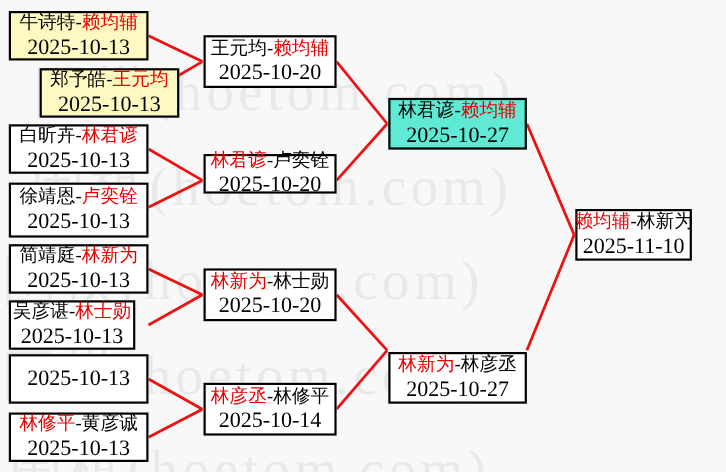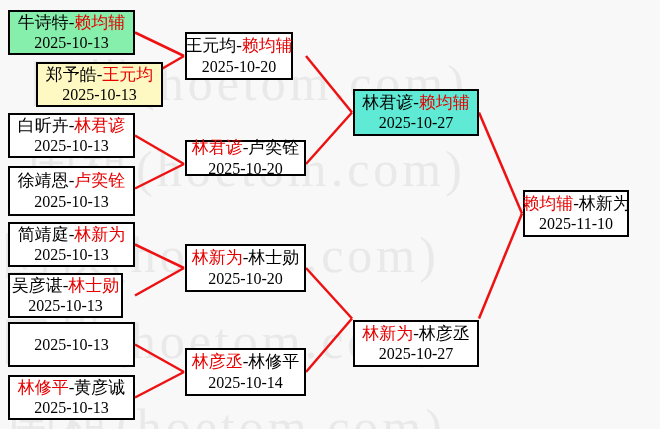--- a/index.html
+++ b/index.html
@@ -49,21 +49,21 @@
   }
   .match .players {
     font-size: 17px;
     color: #000000;
     white-space: nowrap;
   }
   .match .players .win {
     color: #e60000;
   }
   .match .date {
-    font-size: 16px;
+    font-size: 20px;
     color: #000000;
     white-space: nowrap;
   }
 </style>
 </head>
 <body>
 
 <div class="stage" style="background: rgb(248, 248, 248);">
   <div class="watermark-layer">
       <div class="watermark-row" style="top: 50px; left: 30px; color: rgb(233, 233, 233);">围棋(hoetom.com)</div>
@@ -82,21 +82,21 @@
       <line x1="135" y1="344.5" x2="184" y2="372" stroke="#ee1111" stroke-width="2.5"></line>
       <line x1="135" y1="397.5" x2="184" y2="372" stroke="#ee1111" stroke-width="2.5"></line>
       <line x1="306" y1="56" x2="352" y2="112.5" stroke="#ee1111" stroke-width="2.5"></line>
       <line x1="306" y1="164" x2="352" y2="112.5" stroke="#ee1111" stroke-width="2.5"></line>
       <line x1="306" y1="268" x2="352" y2="318.5" stroke="#ee1111" stroke-width="2.5"></line>
       <line x1="306" y1="372" x2="352" y2="318.5" stroke="#ee1111" stroke-width="2.5"></line>
       <line x1="479" y1="112.5" x2="522" y2="213.5" stroke="#ee1111" stroke-width="2.5"></line>
       <line x1="479" y1="318.5" x2="522" y2="213.5" stroke="#ee1111" stroke-width="2.5"></line>
     </svg>
 
-<div class="match" style="left: 8px; top: 10px; width: 127px; height: 45px; background: #86efac; border-color: rgb(0, 0, 0);">
+<div class="match" style="left: 8px; top: 10px; width: 127px; height: 45px; background: #fef9c3; border-color: rgb(0, 0, 0);">
       <div class="players"><span>牛诗特</span><span>-</span><span class="win" style="color: rgb(230, 0, 0);">赖均辅</span></div>
       <div class="date">2025-10-13</div>
     </div>
     <div class="match" style="left: 8px; top: 62px; width: 127px; height: 45px; background: #fef9c3; border-color: rgb(0, 0, 0); margin-left: 28px;">
       <div class="players"><span>郑予皓</span><span>-</span><span class="win" style="color: rgb(230, 0, 0);">王元均</span></div>
       <div class="date">2025-10-13</div>
     </div>
     <div class="match" style="left: 8px; top: 113px; width: 127px; height: 45px; background: rgb(255, 255, 255); border-color: rgb(0, 0, 0);">
       <div class="players"><span>白昕卉</span><span>-</span><span class="win" style="color: rgb(230, 0, 0);">林君谚</span></div>
       <div class="date">2025-10-13</div>
@@ -113,21 +113,21 @@
       <div class="players"><span>吴彦谌</span><span>-</span><span class="win" style="color: rgb(230, 0, 0);">林士勋</span></div>
       <div class="date">2025-10-13</div>
     </div>
     <div class="match" style="left: 8px; top: 322px; width: 127px; height: 45px; background: rgb(255, 255, 255); border-color: rgb(0, 0, 0);">
       <div class="date">2025-10-13</div>
     </div>
     <div class="match" style="left: 8px; top: 375px; width: 127px; height: 45px; background: rgb(255, 255, 255); border-color: rgb(0, 0, 0);">
       <div class="players"><span class="win" style="color: rgb(230, 0, 0);">林修平</span><span>-</span><span>黄彦诚</span></div>
       <div class="date">2025-10-13</div>
     </div>
-    <div class="match" style="left: 185px; top: 32px; width: 108px; height: 48px; background: rgb(255, 255, 255); border-color: rgb(0, 0, 0);">
+    <div class="match" style="left: 185px; top: 32px; width: 121px; height: 48px; background: rgb(255, 255, 255); border-color: rgb(0, 0, 0);">
       <div class="players"><span>王元均</span><span>-</span><span class="win" style="color: rgb(230, 0, 0);">赖均辅</span></div>
       <div class="date">2025-10-20</div>
     </div>
     <div class="match" style="left: 185px; top: 140px; width: 121px; height: 36px; background: rgb(255, 255, 255); border-color: rgb(0, 0, 0);">
       <div class="players"><span class="win" style="color: rgb(230, 0, 0);">林君谚</span><span>-</span><span>卢奕铨</span></div>
       <div class="date">2025-10-20</div>
     </div>
     <div class="match" style="left: 185px; top: 244px; width: 121px; height: 48px; background: rgb(255, 255, 255); border-color: rgb(0, 0, 0);">
       <div class="players"><span class="win" style="color: rgb(230, 0, 0);">林新为</span><span>-</span><span>林士勋</span></div>
       <div class="date">2025-10-20</div>

